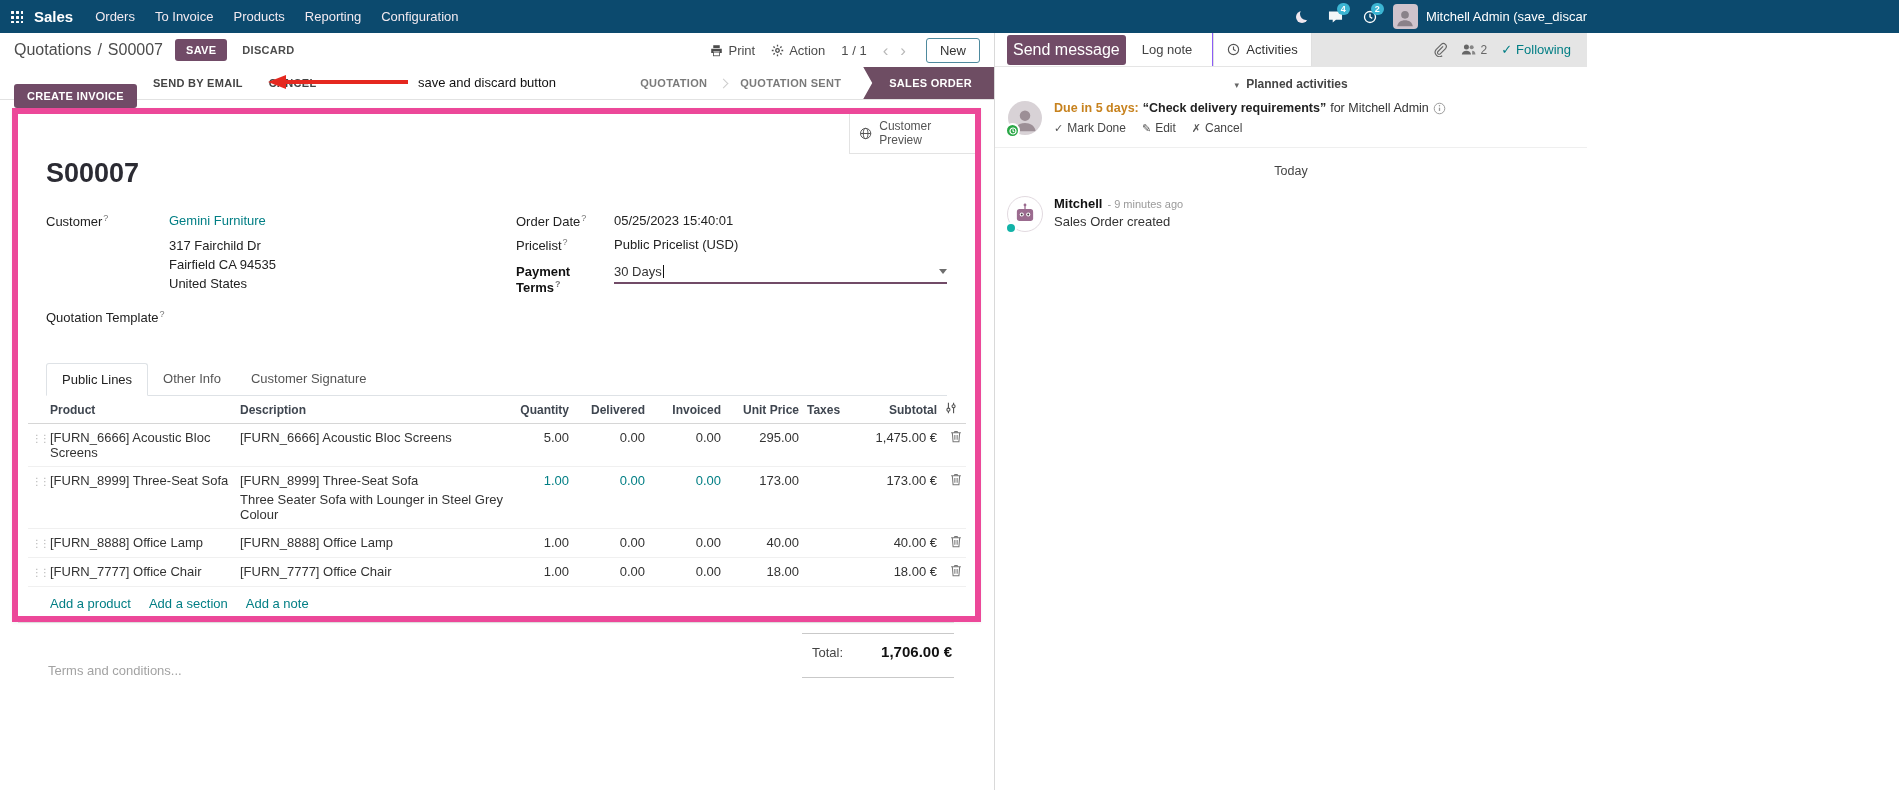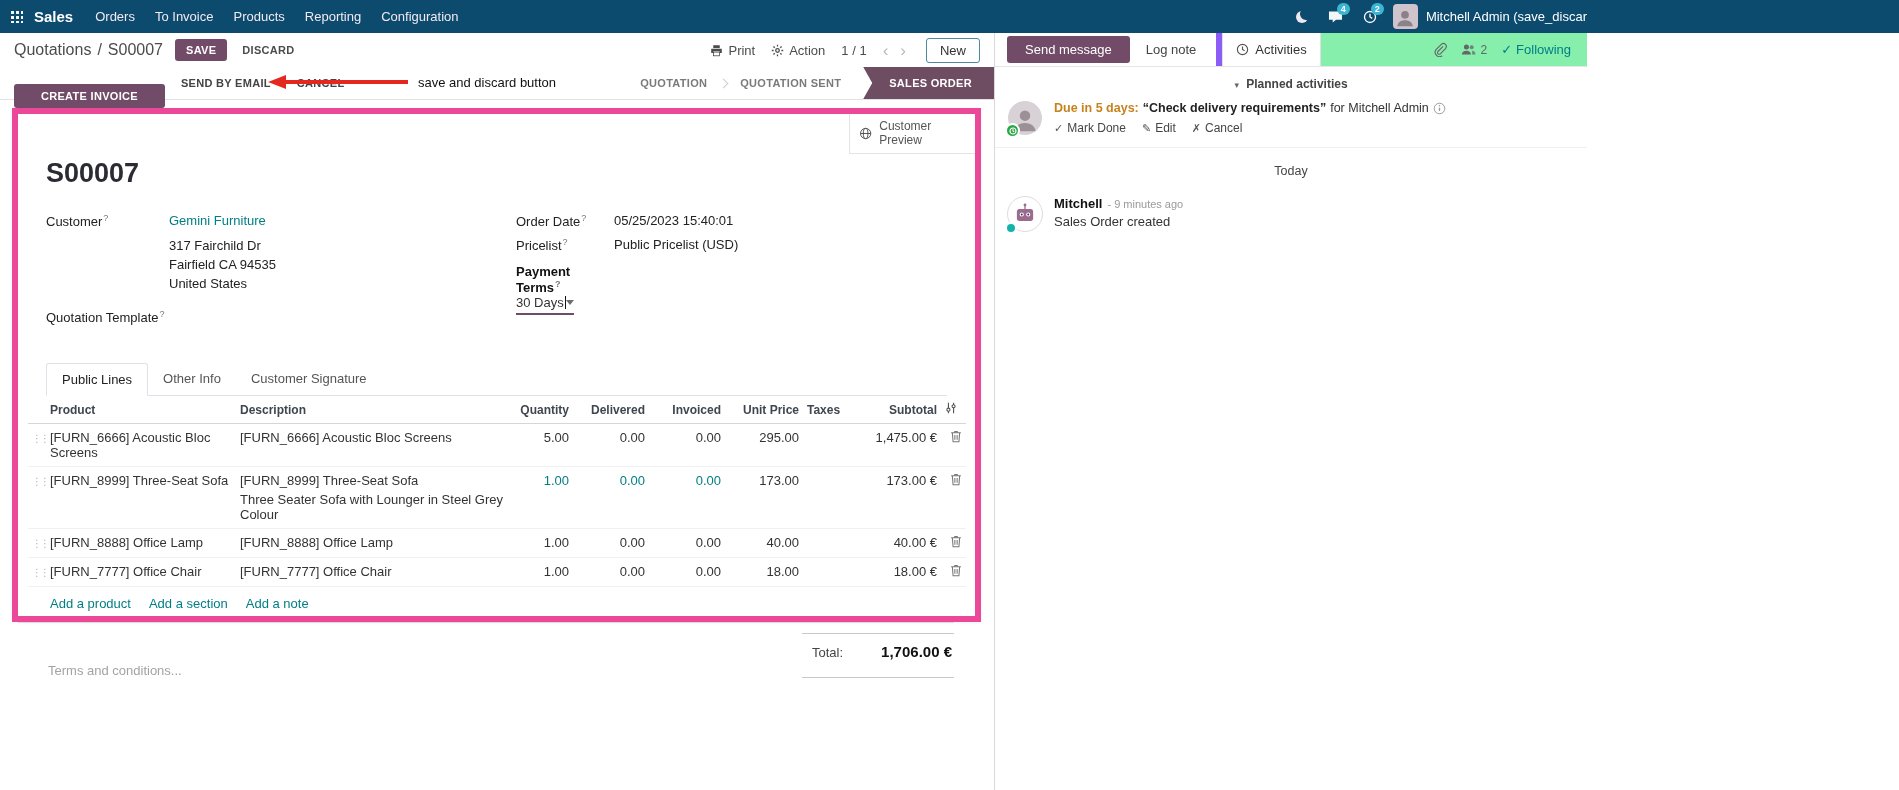--- a/index.html
+++ b/index.html
@@ -40,21 +40,21 @@
   .pager .chev { color:#b9b9b9; font-size:17px; line-height:1; cursor:pointer; padding:0 4px; }
   .new-btn { border:1px solid #4e8a9e; background:#fff; color:#333; font-size:13px; padding:4px 13px; border-radius:3px; cursor:pointer; }
 
   
   .annotation { position:absolute; left:268px; top:41px; display:flex; align-items:center; z-index:10; pointer-events:none; }
   .ann-text { margin-left:8px; font-size:13px; color:#111; white-space:nowrap; }
 
   
   .status-row { height:33px; border-bottom:1px solid #e2e2e2; display:flex; align-items:stretch; }
   .sr-left { display:flex; align-items:center; gap:6px; padding-left:14px; }
-  .btn-primary { background:#714B67; color:#fff; border:none; font-size:11px; font-weight:bold; letter-spacing:.3px; padding:6px 27px; border-radius:3px; cursor:pointer; white-space:nowrap;margin-top:26px; }
+  .btn-primary { background:#714B67; color:#fff; border:none; font-size:11px; font-weight:bold; letter-spacing:.3px; padding:6px 13px; border-radius:3px; cursor:pointer; white-space:nowrap;margin-top:26px; }
   .btn-flat { background:none; border:none; font-size:11px; font-weight:bold; letter-spacing:.3px; color:#444; padding:6px 10px; cursor:pointer; white-space:nowrap; }
   .steps { margin-left:auto; display:flex; align-items:stretch; }
   .step { display:flex; align-items:center; padding:0 16px; font-size:11px; font-weight:bold; letter-spacing:.3px; color:#7a7a7a; cursor:pointer; white-space:nowrap; }
   .step-sep { align-self:center; width:7px; height:7px; border-top:1px solid #ccc; border-right:1px solid #ccc; transform:rotate(45deg); margin:0 -3px; }
   .step.active { background:#6e4d63; color:#fff; clip-path:polygon(0 0,100% 0,100% 100%,0 100%,9px 50%); padding:0 22px 0 26px; margin-left:6px; }
 
   
   .form-wrap { padding:8px 12px 0 12px; }
   .sheet { position:relative; width:969px; height:514px; background:#fff; border:6px solid #ec4899; box-shadow:0 1px 3px rgba(0,0,0,.06); }
   .customer-preview { position:absolute; top:0; right:0; width:126px; height:40px; border-left:1px solid #e3e3e3; border-bottom:1px solid #e3e3e3; display:flex; align-items:center; gap:7px; padding:0 9px; color:#555; font-size:12px; line-height:1.15; cursor:pointer; background:#fff; }
@@ -94,23 +94,23 @@
 
   .after-table { display:flex; justify-content:space-between; margin:10px 21px 0 30px; }
   .terms { color:#a3a3a3; margin-top:30px; cursor:text; }
   .total-box { width:152px; border-top:1px solid #c9c9c9; border-bottom:1px solid #c9c9c9; padding:9px 2px 11px 10px; display:flex; align-items:baseline; justify-content:space-between; }
   .total-label { font-size:13px; color:#444; }
   .total-value { font-size:15px; font-weight:bold; color:#111; }
 
   
   .chatter-header { height:34px; display:flex; align-items:stretch; border-bottom:1px solid #e5e5e5; }
   .ch-left { display:flex; align-items:center; gap:8px; padding:0 12px; }
-  .send-btn { background:#714B67; color:#fff; border:none; font-size:13px; padding:6px 18px; border-radius:3px; cursor:pointer; white-space:nowrap; }
+  .send-btn { background:#714B67; color:#fff; border:none; font-size:16px; padding:6px 6px; border-radius:3px; cursor:pointer; white-space:nowrap; }
   .lognote-btn { background:none; border:none; font-size:13px; color:#444; padding:6px 8px; cursor:pointer; white-space:nowrap; }
-  .tabs-strip { flex:1; background:#86efac; display:flex; align-items:stretch; border-left:6px solid #8b5cf6; }
+  .tabs-strip { flex:1; background:#e5e5e5; display:flex; align-items:stretch; border-left:1px solid #8b5cf6; }
   .activities-tab { display:flex; align-items:center; gap:6px; padding:0 13px; background:#fff; border-left:1px solid #e0e0e0; border-right:1px solid #e0e0e0; margin-left:0; font-size:13px; color:#333; cursor:pointer; }
   .strip-right { margin-left:auto; display:flex; align-items:center; gap:14px; padding-right:16px; }
   .strip-icon { display:flex; align-items:center; gap:4px; color:#666; font-size:12px; cursor:pointer; }
   .following { color:#017e84; font-size:13px; display:flex; align-items:center; gap:4px; cursor:pointer; }
 
   .planned { padding:10px 0 12px 0; border-bottom:1px solid #efefef; }
   .planned-head { text-align:center; font-size:12px; color:#454545; font-weight:bold; cursor:pointer; }
   .planned-head .caret { font-size:9px; margin-right:4px; color:#666; }
   .activity-row { display:flex; padding:10px 14px 0 13px; }
   .act-avatar { position:relative; width:34px; height:34px; flex-shrink:0; }
@@ -273,21 +273,21 @@
           </div>
           <div class="fg-right">
             <div class="frow">
               <span class="flabel"><span>Order Date</span><span class="sup">?</span></span>
               <span class="fvalue">05/25/2023 15:40:01</span>
             </div>
             <div class="frow">
               <span class="flabel"><span>Pricelist</span><span class="sup">?</span></span>
               <span class="fvalue">Public Pricelist (USD)</span>
             </div>
-            <div class="frow" style="margin-top:10px;flex-direction:column;">
+            <div class="frow" style="margin-top:10px;">
               <span class="flabel bold"><span>Payment Terms</span><span class="sup">?</span></span>
               <div class="pt-input">
                 <span>30 Days</span>
                 <span class="caret-line"></span>
                 <span class="dd-arrow"></span>
               </div>
             </div>
           </div>
         </div>
 

